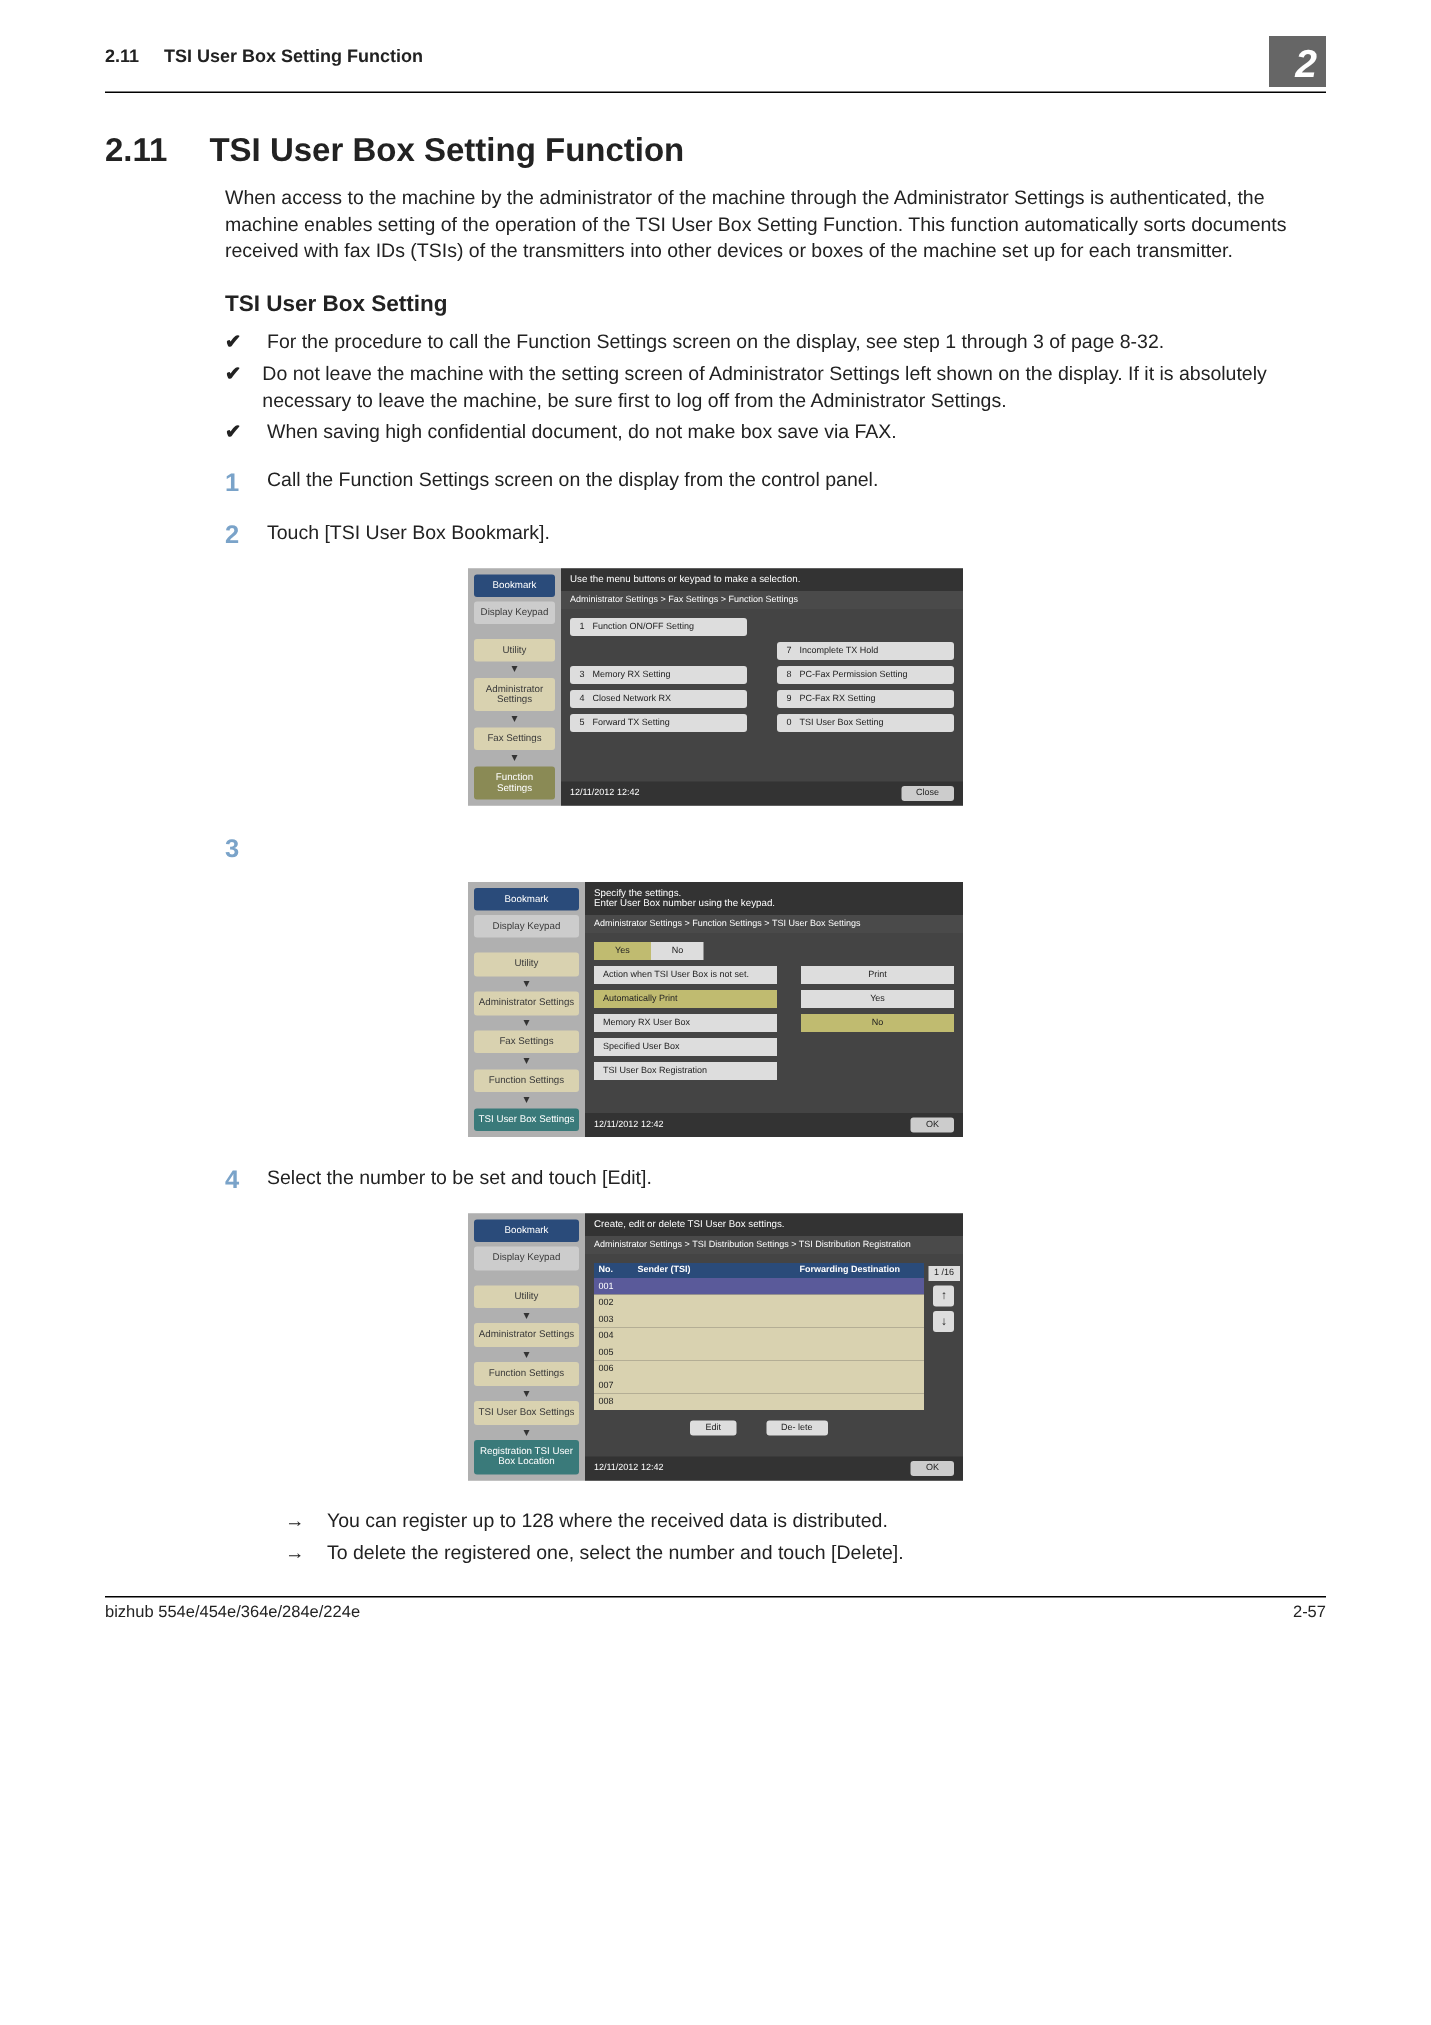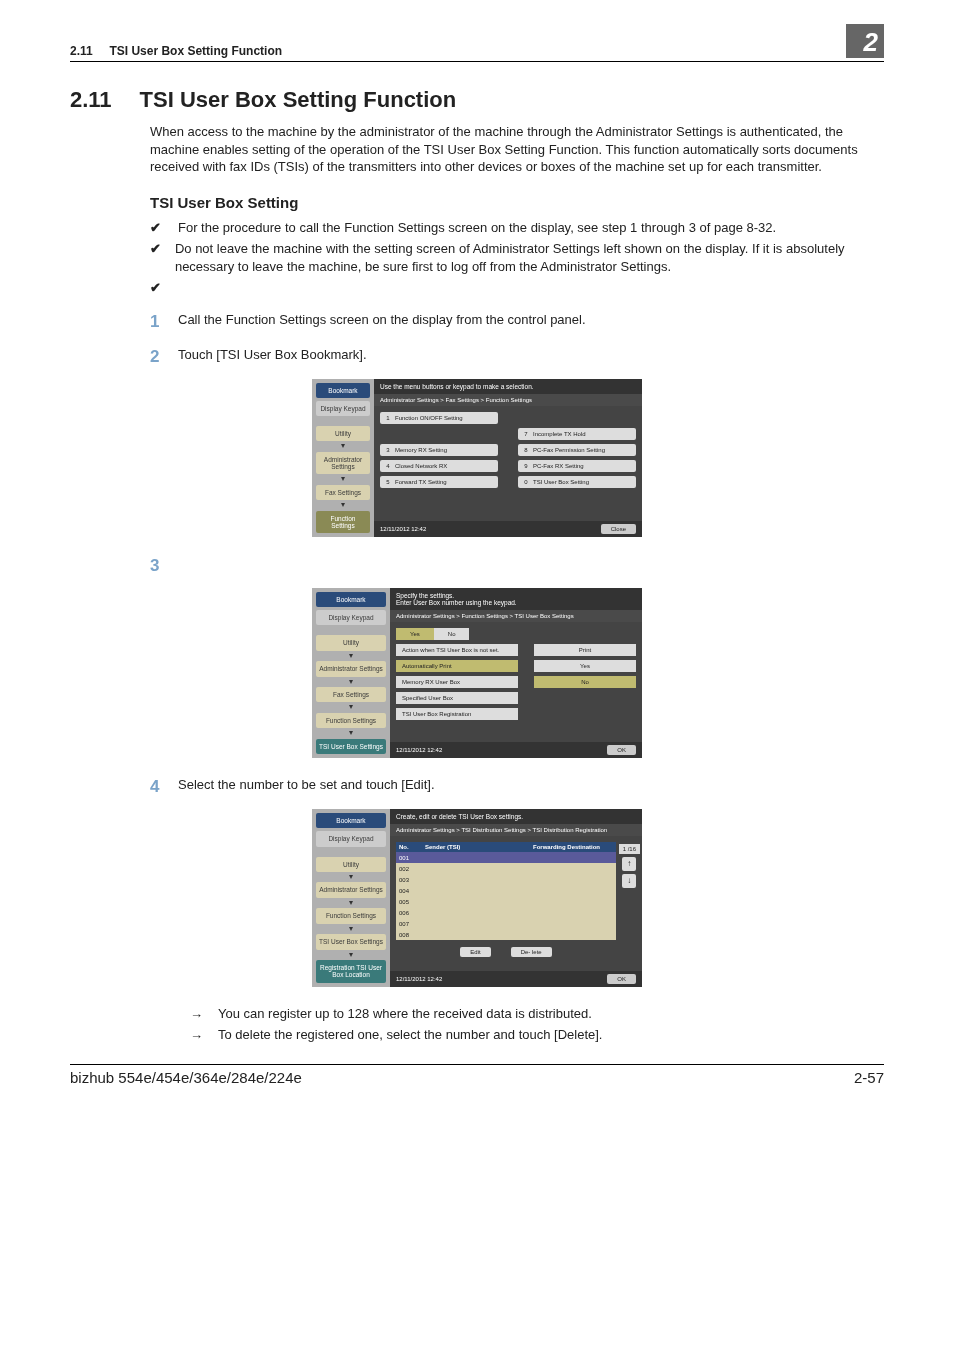--- a/index.html
+++ b/index.html
@@ -10,21 +10,21 @@
     background: #fff;
     width: 954px;
   }
   .page {
     padding: 30px 70px 20px 70px;
     position: relative;
     box-sizing: border-box;
   }
   .running-head {
     display: flex;
-    align-items: flex-end;
+    align-items: flex-start;
     border-bottom: 1px solid #000;
     padding-bottom: 3px;
     margin-bottom: 25px;
     height: 28px;
     position: relative;
   }
   .running-head .rh-left { font-size: 12px; font-weight: bold; }
   .running-head .rh-badge {
     position: absolute;
     right: 0; top: -6px;
@@ -110,21 +110,21 @@
   .shot .pager { position:absolute; right:2px; top:8px; display:flex; flex-direction:column; gap:3px; align-items:center; }
   .shot .pager .pg { background:#ddd; color:#222; padding:2px 4px; font-size:6px; }
   .shot .pager .arbtn { background:#ddd; color:#222; width:14px; height:14px; text-align:center; line-height:14px; border-radius:2px; font-size:8px; }
   .shot .btmrow { display:flex; justify-content:center; gap:20px; padding:3px 0; }
   .shot .btmrow .b { background:#ddd; color:#222; padding:2px 10px; font-size:6px; border-radius:2px; }
   .footer {
     display:flex; justify-content:space-between;
     border-top: 1px solid #000;
     margin-top: 20px;
     padding-top: 4px;
-    font-size: 15px;
+    font-size: 11px;
   }
 </style>
 </head>
 <body>
 
 <div class="page">
   <div class="running-head">
     <span class="rh-left">
       <span>2.11</span>
       &nbsp;&nbsp;&nbsp;
@@ -145,20 +145,21 @@
   <div class="checkrow">
       <span class="mark">✔</span>
       <span>For the procedure to call the Function Settings screen on the display, see step 1 through 3 of page 8-32.</span>
     </div>
   <div class="checkrow">
       <span class="mark">✔</span>
       <span>Do not leave the machine with the setting screen of Administrator Settings left shown on the display. If it is absolutely necessary to leave the machine, be sure first to log off from the Administrator Settings.</span>
     </div>
   <div class="checkrow">
       <span class="mark">✔</span>
+      <span>When saving high confidential document, do not make box save via FAX.</span>
     </div>
 
   <div style="height:10px"></div>
 
   <div class="steprow">
       <span class="mark">1</span>
       <span>Call the Function Settings screen on the display from the control panel.</span>
     </div>
   <div style="height:8px"></div>
   <div class="steprow">

